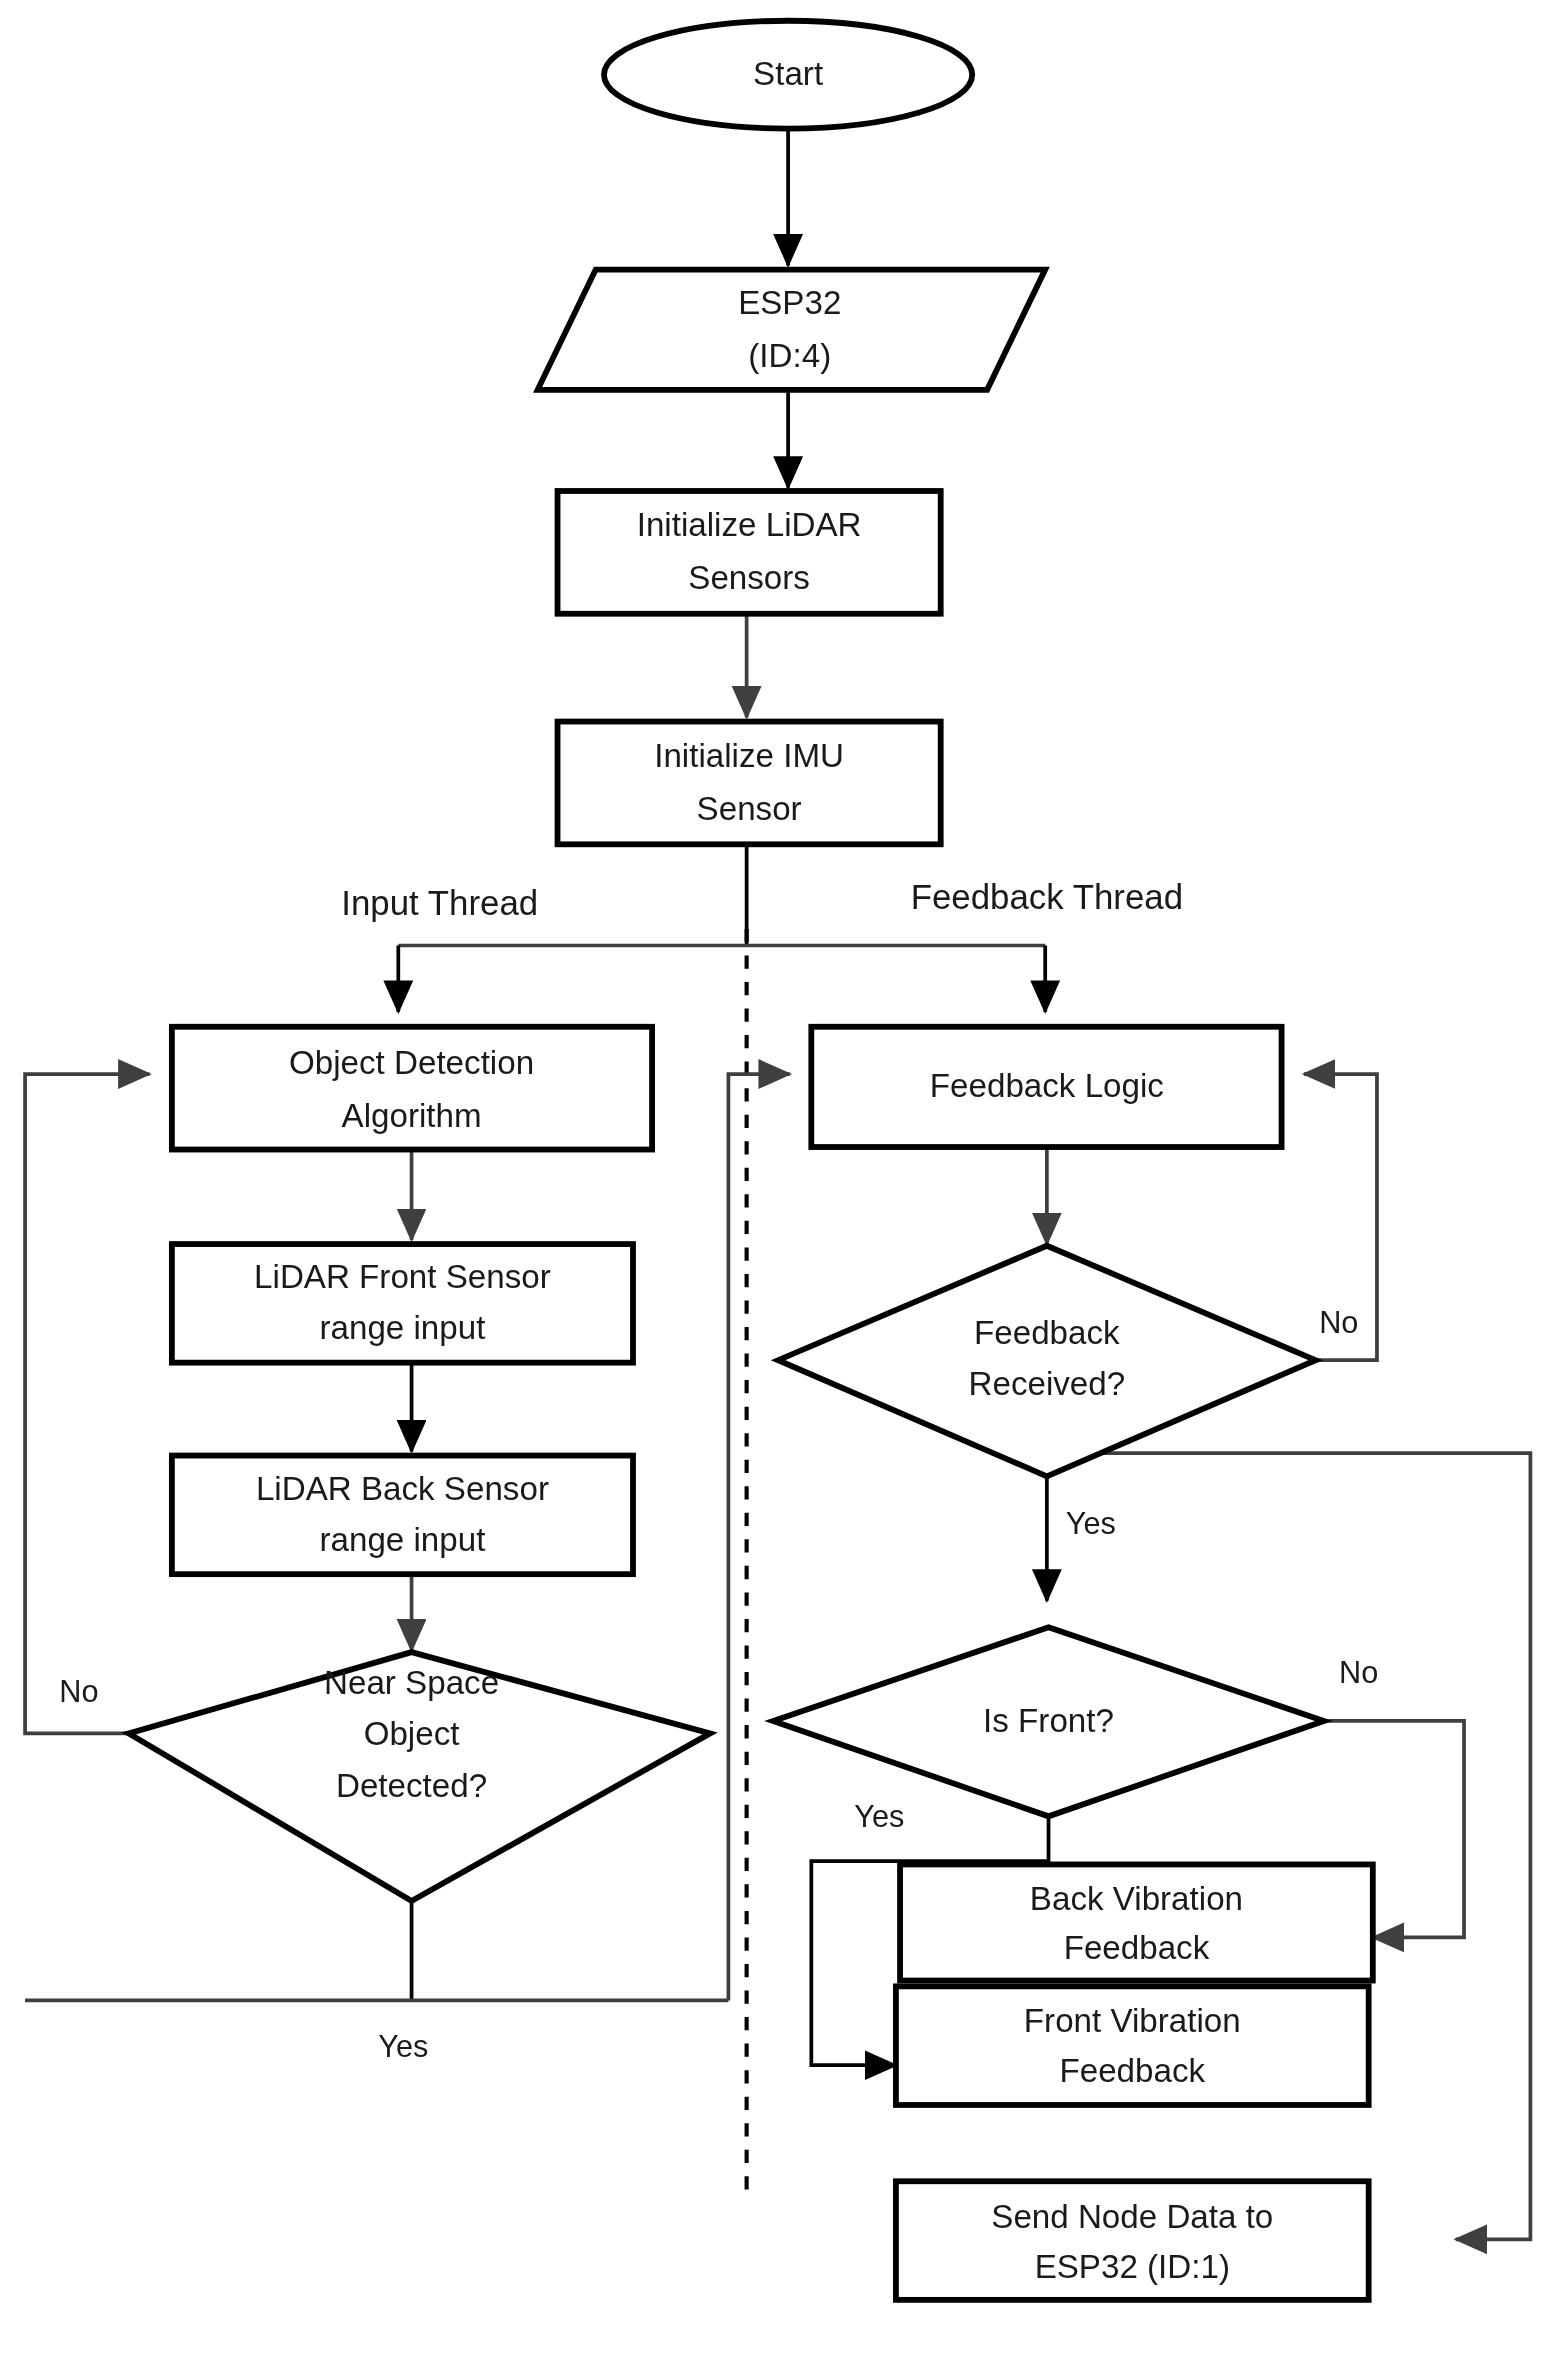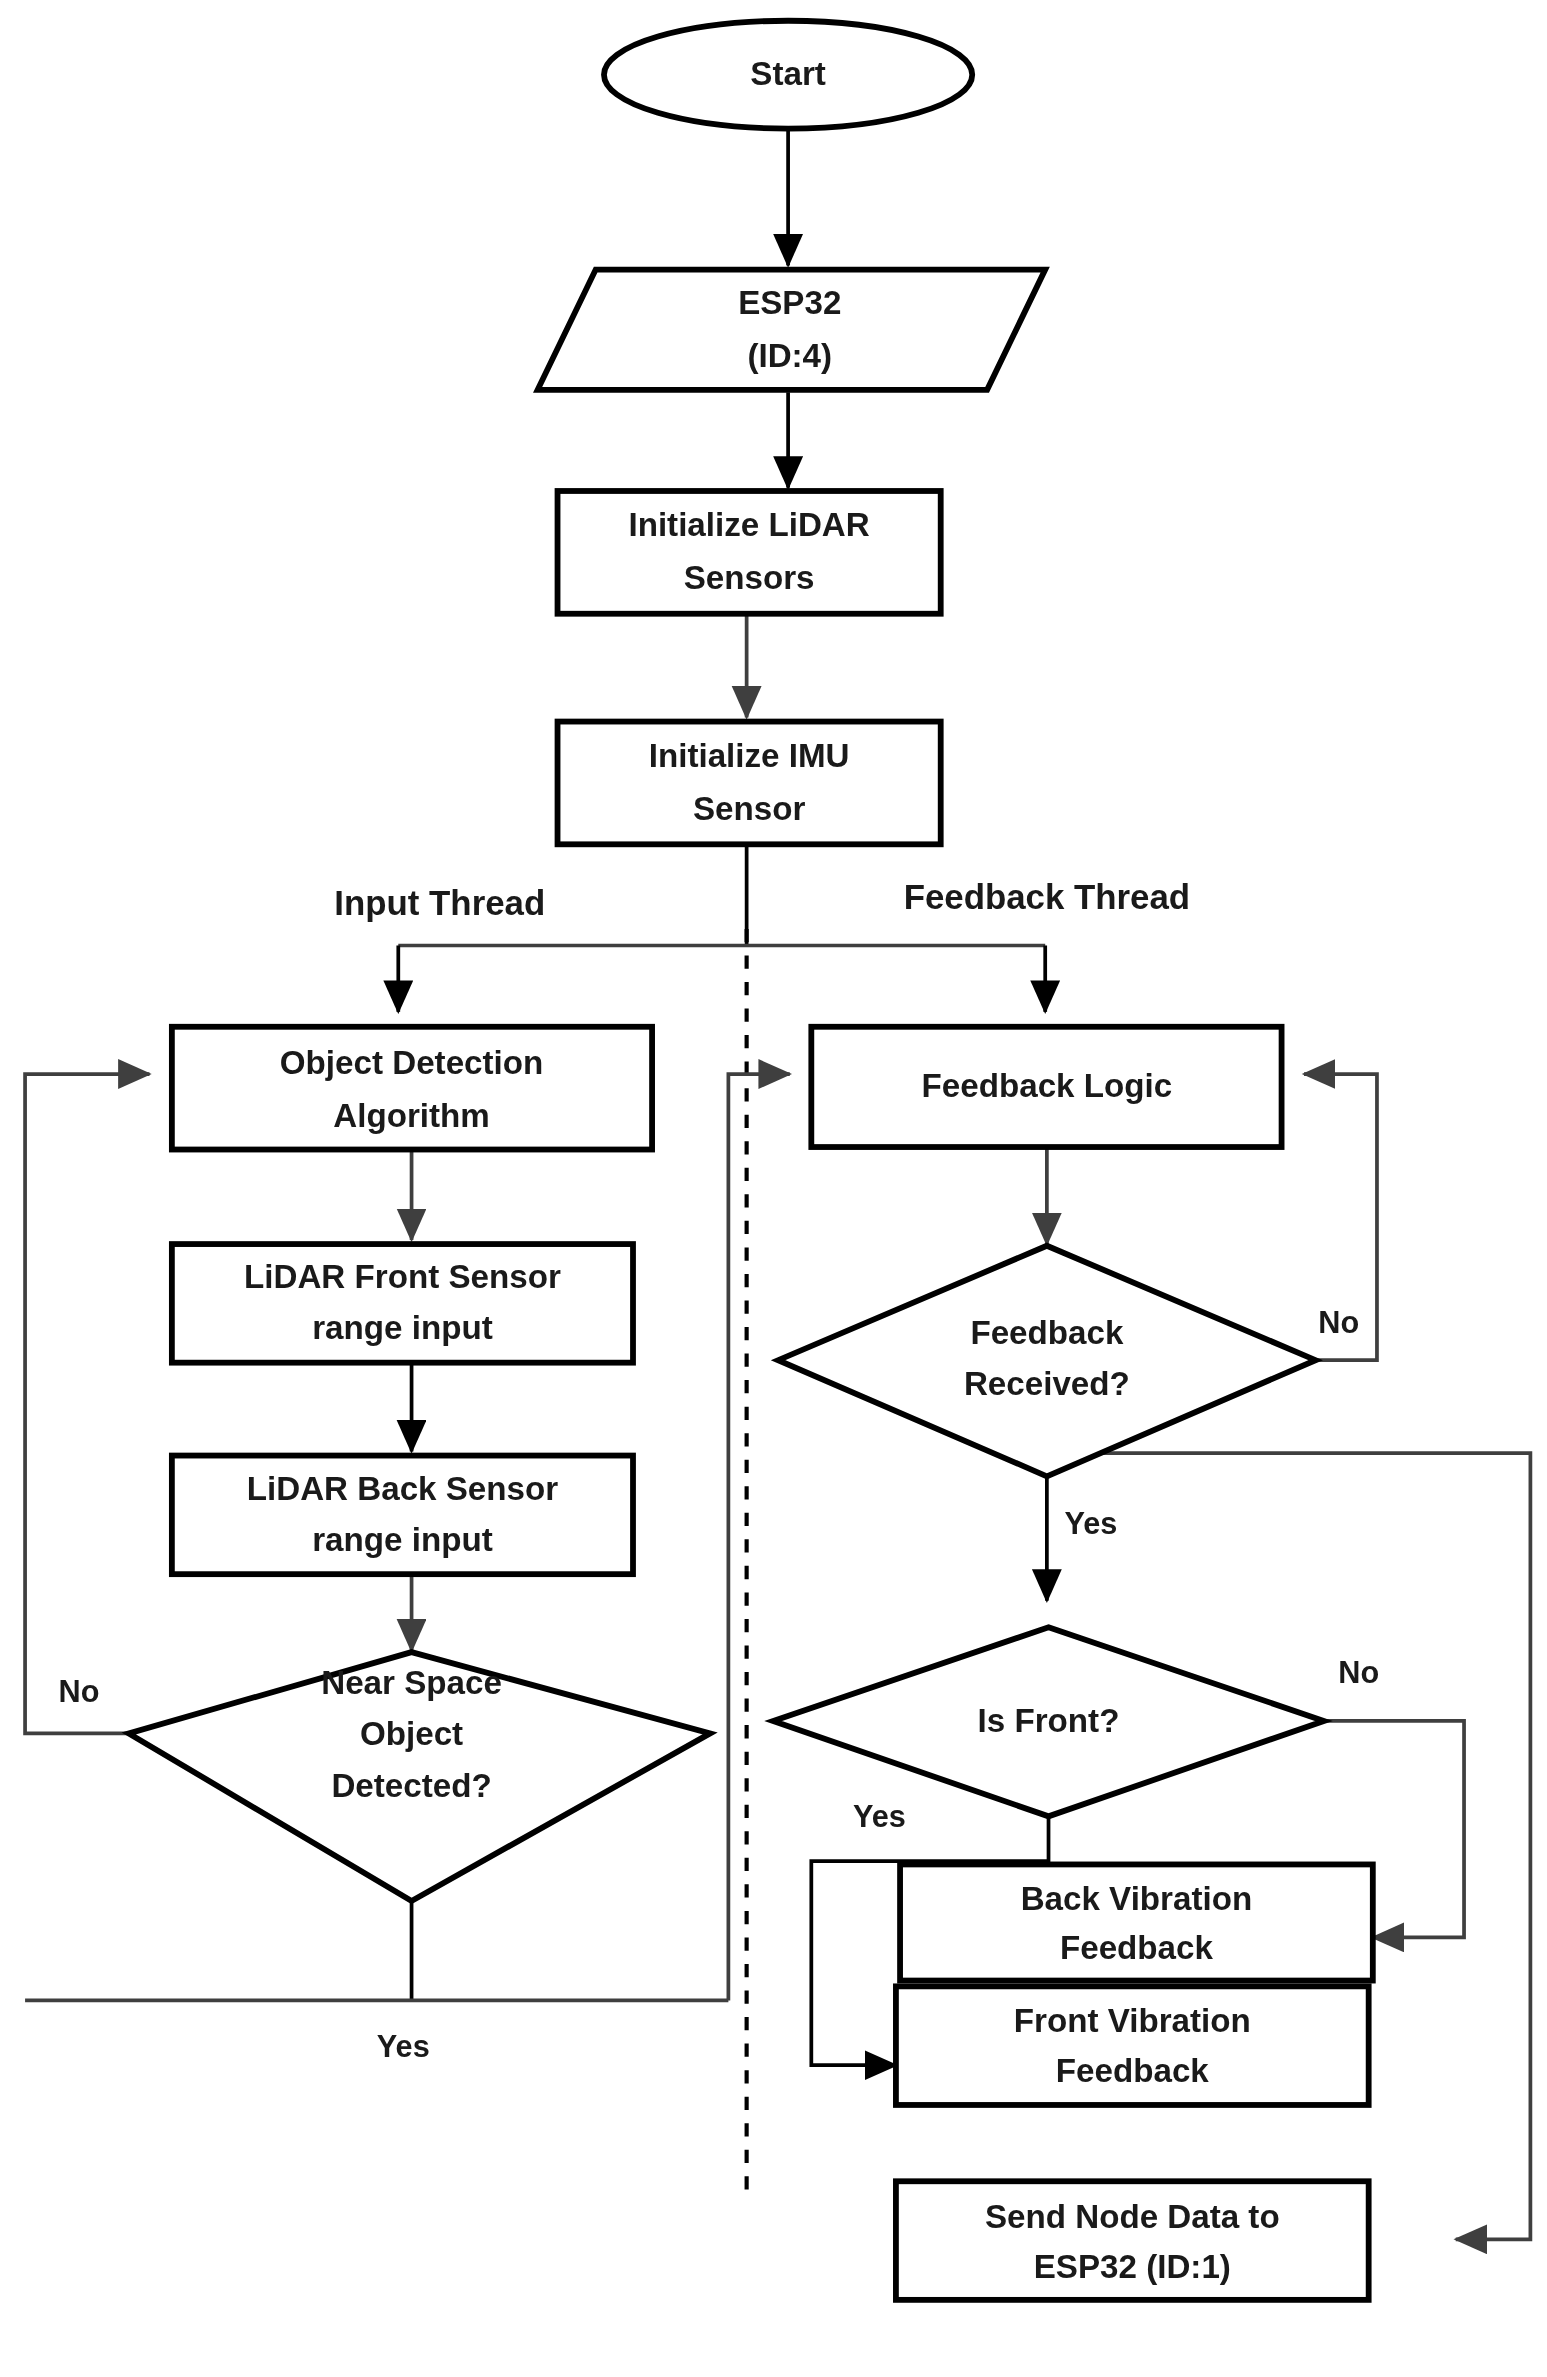--- a/index.html
+++ b/index.html
@@ -6,21 +6,20 @@
     margin: 0;
     padding: 0;
     background: #ffffff;
   }
   #canvas {
     position: relative;
     width: 1548px;
     height: 2377px;
     background: #ffffff;
     font-family: "Liberation Sans", sans-serif;
-    font-weight: bold;
   }
   svg.flow {
     position: absolute;
     top: 0;
     left: 0;
     width: 1548px;
     height: 2377px;
   }
   .shape-text {
     font-family: "Liberation Sans", sans-serif;

